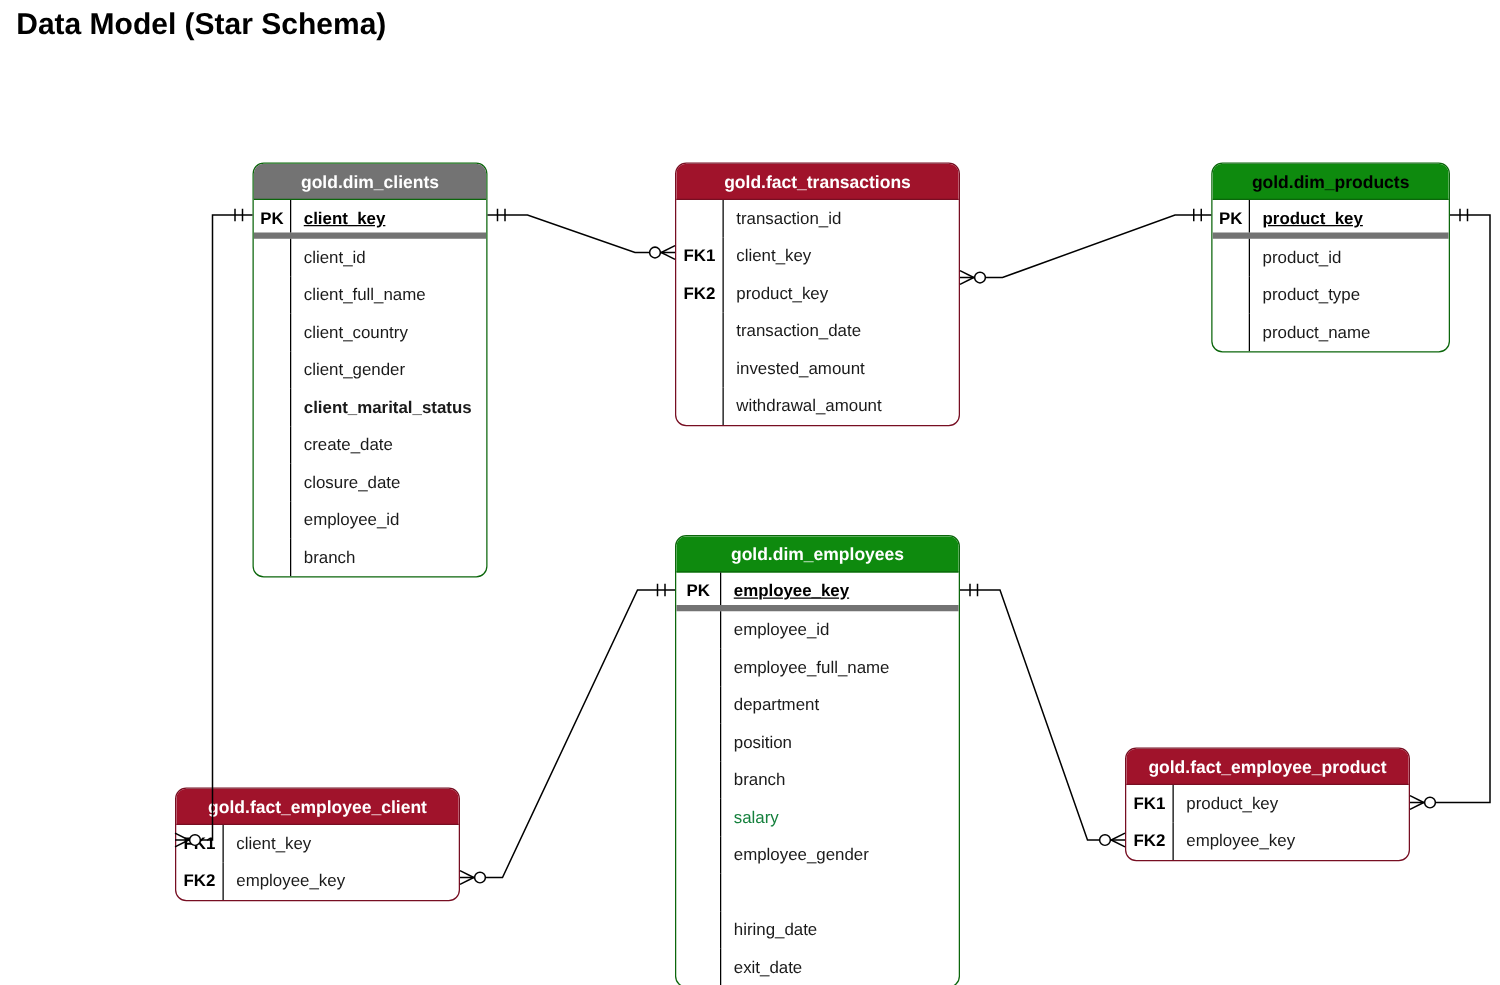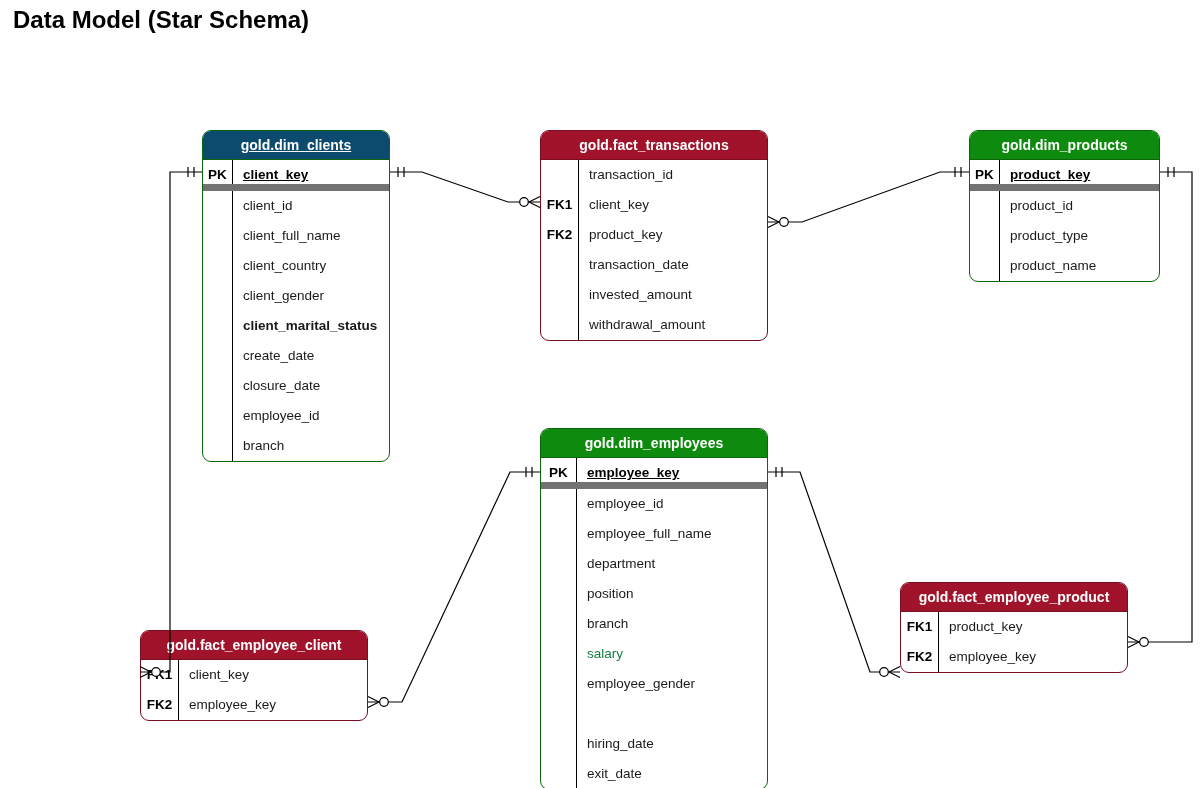--- a/index.html
+++ b/index.html
@@ -3,32 +3,32 @@
 <meta charset="utf-8">
 <style>
   html, body { margin:0; padding:0; background:#ffffff; font-family:"Liberation Sans", sans-serif; }
   .canvas { position:relative; width:1200px; height:788px; overflow:hidden; background:#ffffff; }
   .title { position:absolute; left:13px; top:6px; margin:0; font-size:24px; font-weight:bold; color:#000; white-space:nowrap; }
   .table { position:absolute; background:#ffffff; border:1.4px solid #000; border-radius:9px; overflow:hidden; box-sizing:border-box; z-index:1; }
   .thead { height:28px; line-height:28px; text-align:center; color:#fff; font-weight:bold; font-size:14px; border-bottom:1px solid #000; white-space:nowrap; }
   .row { display:flex; height:30px; line-height:30px; font-size:13.5px; color:#1a1a1a; }
   .row .key { flex:none; text-align:center; font-weight:bold; color:#000; border-right:1px solid #000; box-sizing:border-box; }
   .row .field { padding-left:10px; white-space:nowrap; }
-  .row.pk { border-bottom:7px solid #737373; height:31px; box-sizing:border-box; }
+  .row.pk { border-bottom:5px solid #737373; height:31px; box-sizing:border-box; }
   .row.pk .field { font-weight:bold; text-decoration:underline; color:#000; }
   #wires { position:absolute; left:0; top:0; width:1200px; height:788px; pointer-events:none; z-index:5; }
 </style>
 </head>
 <body>
 
 <div class="canvas">
   <h1 class="title">Data Model (Star Schema)</h1>
   <div id="tables">
       <div class="table" style="left: 202px; top: 130px; width: 188px; border-color: rgb(11, 102, 11);">
-    <div class="thead" style="background: #0c4a6e; color: rgb(255, 255, 255); border-bottom-color: rgb(11, 102, 11); text-decoration: underline;">gold.dim_clients</div>
+    <div class="thead" style="background: #737373; color: rgb(255, 255, 255); border-bottom-color: rgb(11, 102, 11);">gold.dim_clients</div>
     <div class="tbody">
           <div class="row pk">
     <div class="key" style="width: 30px;">PK</div>
     <div class="field" style="color: rgb(0, 0, 0);">client_key</div>
   </div>
           <div class="row">
     <div class="key" style="width: 30px;"></div>
     <div class="field" style="color: rgb(26, 26, 26);">client_id</div>
   </div>
           <div class="row">
@@ -88,21 +88,21 @@
     <div class="key" style="width: 38px;"></div>
     <div class="field" style="color: rgb(26, 26, 26);">invested_amount</div>
   </div>
           <div class="row">
     <div class="key" style="width: 38px;"></div>
     <div class="field" style="color: rgb(26, 26, 26);">withdrawal_amount</div>
   </div>
         </div>
   </div>
       <div class="table" style="left: 969px; top: 130px; width: 191px; border-color: rgb(11, 102, 11);">
-    <div class="thead" style="background: rgb(14, 138, 14); color: #ffffff; border-bottom-color: rgb(11, 102, 11);">gold.dim_products</div>
+    <div class="thead" style="background: rgb(14, 138, 14); color: #000000; border-bottom-color: rgb(11, 102, 11);">gold.dim_products</div>
     <div class="tbody">
           <div class="row pk">
     <div class="key" style="width: 30px;">PK</div>
     <div class="field" style="color: rgb(0, 0, 0);">product_key</div>
   </div>
           <div class="row">
     <div class="key" style="width: 30px;"></div>
     <div class="field" style="color: rgb(26, 26, 26);">product_id</div>
   </div>
           <div class="row">
@@ -169,21 +169,21 @@
           <div class="row">
     <div class="key" style="width: 38px;">FK1</div>
     <div class="field" style="color: rgb(26, 26, 26);">client_key</div>
   </div>
           <div class="row">
     <div class="key" style="width: 38px;">FK2</div>
     <div class="field" style="color: rgb(26, 26, 26);">employee_key</div>
   </div>
         </div>
   </div>
-      <div class="table" style="left: 900px; top: 582px; width: 228px; border-color: rgb(119, 14, 34);">
+      <div class="table" style="left: 900px; top: 598px; width: 228px; border-color: rgb(119, 14, 34);">
     <div class="thead" style="background: rgb(160, 19, 43); color: rgb(255, 255, 255); border-bottom-color: rgb(119, 14, 34);">gold.fact_employee_product</div>
     <div class="tbody">
           <div class="row">
     <div class="key" style="width: 38px;">FK1</div>
     <div class="field" style="color: rgb(26, 26, 26);">product_key</div>
   </div>
           <div class="row">
     <div class="key" style="width: 38px;">FK2</div>
     <div class="field" style="color: rgb(26, 26, 26);">employee_key</div>
   </div>

